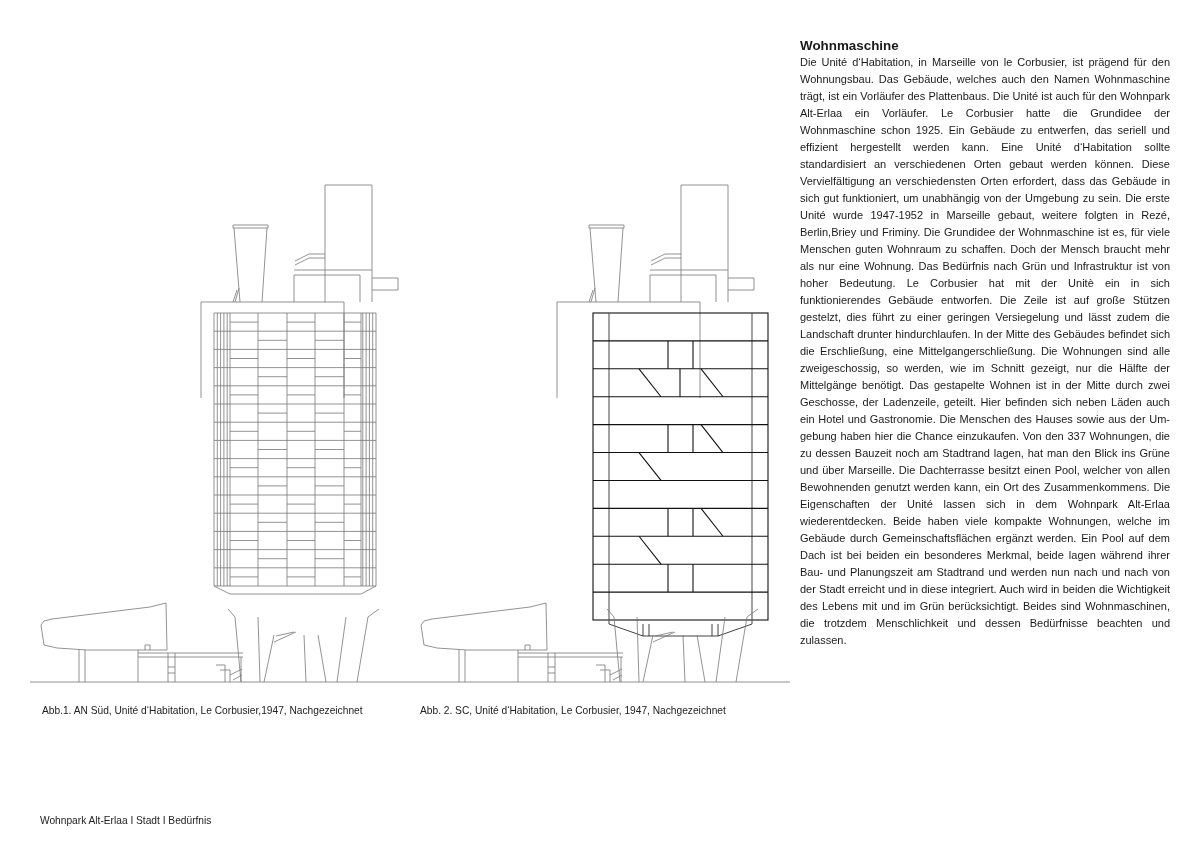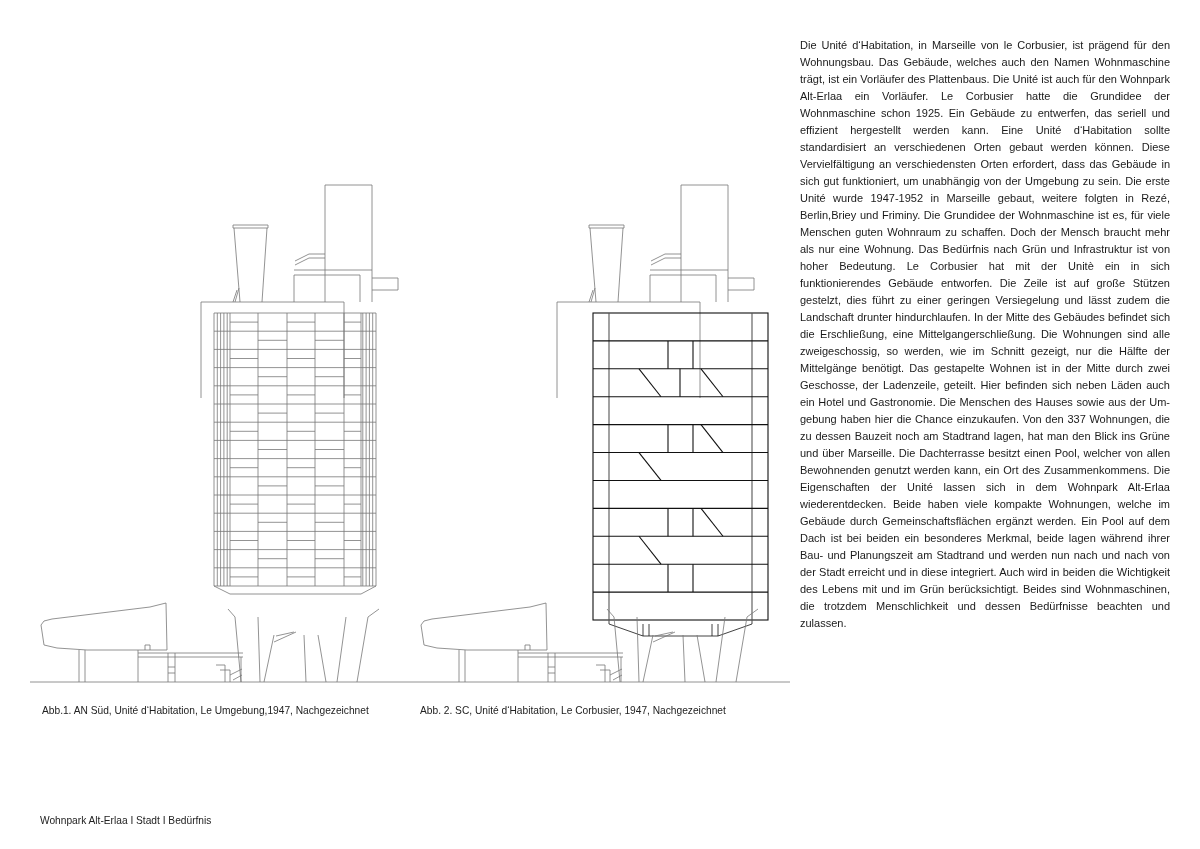--- a/index.html
+++ b/index.html
@@ -225,20 +225,21 @@
         <polyline points="273,465 275,512"></polyline>
         <polyline points="287,465 295,512"></polyline>
         <polyline points="315,447 306,512"></polyline>
         <polyline points="348,439 337,447 326,512"></polyline>
         <line x1="245" y1="466" x2="263" y2="462"></line>
         <line x1="243" y1="472" x2="265" y2="462"></line>
       </g>
   </svg>
 </div>
 
-<div class="caption" id="cap1">Abb.1. AN Süd, Unité d‘Habitation, Le Umgebung,1947, Nachgezeichnet</div>
+<div class="caption" id="cap1">Abb.1. AN Süd, Unité d‘Habitation, Le Corbusier,1947, Nachgezeichnet</div>
 <div class="caption" id="cap2">Abb. 2. SC, Unité d‘Habitation, Le Corbusier, 1947, Nachgezeichnet</div>
 
 <div class="text-col">
+  <h2 class="heading">Wohnmaschine</h2>
   <p class="body-text">Die Unité d‘Habitation, in Marseille von le Corbusier, ist prägend für den Wohnungsbau. Das Gebäude, welches auch den Namen Wohnmaschine trägt, ist ein Vorläufer des Plattenbaus. Die Unité ist auch für den Wohnpark Alt-Erlaa ein Vorläufer. Le Corbusier hatte die Grundidee der Wohnmaschine schon 1925. Ein Gebäude zu entwerfen, das seriell und effizient hergestellt werden kann. Eine Unité d‘Habitation sollte standardisiert an verschiedenen Orten gebaut werden können. Diese Vervielfältigung an verschiedensten Orten erfordert, dass das Gebäude in sich gut funktioniert, um unabhängig von der Umgebung zu sein. Die erste Unité wurde 1947-1952 in Marseille gebaut, weitere folgten in Rezé, Berlin,Briey und Friminy. Die Grundidee der Wohnmaschine ist es, für viele Men­schen guten Wohnraum zu schaffen. Doch der Mensch braucht mehr als nur eine Wohnung. Das Bedürfnis nach Grün und Infrastruktur ist von hoher Bedeutung. Le Cor­busier hat mit der Unitè ein in sich funktionierendes Ge­bäude entworfen. Die Zeile ist auf große Stützen gestelzt, dies führt zu einer geringen Versiegelung und lässt zu­dem die Landschaft drunter hindurchlaufen. In der Mitte des Gebäudes befindet sich die Erschließung, eine Mit­telgangerschließung. Die Wohnungen sind alle zweige­schossig, so werden, wie im Schnitt gezeigt, nur die Hälf­te der Mittelgänge benötigt. Das gestapelte Wohnen ist in der Mitte durch zwei Geschosse, der Ladenzeile, geteilt. Hier befinden sich neben Läden auch ein Hotel und Gas­tronomie. Die Menschen des Hauses sowie aus der Um­gebung haben hier die Chance einzukaufen. Von den 337 Wohnungen, die zu dessen Bauzeit noch am Stadtrand lagen, hat man den Blick ins Grüne und über Marseille. Die Dachterrasse besitzt einen Pool, welcher von allen Bewohnenden genutzt werden kann, ein Ort des Zusam­menkommens. Die Eigenschaften der Unité lassen sich in dem Wohnpark Alt-Erlaa wiederentdecken. Beide haben viele kompakte Wohnungen, welche im Gebäude durch Gemeinschaftsflächen ergänzt werden. Ein Pool auf dem Dach ist bei beiden ein besonderes Merkmal, beide la­gen während ihrer Bau- und Planungszeit am Stadtrand und werden nun nach und nach von der Stadt erreicht und in diese integriert. Auch wird in beiden die Wichtigkeit des Lebens mit und im Grün berücksichtigt. Beides sind Wohnmaschinen, die trotzdem Menschlichkeit und des­sen Bedürfnisse beachten und zulassen.</p>
 </div>
 
 <div class="footer">Wohnpark Alt-Erlaa I Stadt I Bedürfnis</div>
 
 </body></html>

